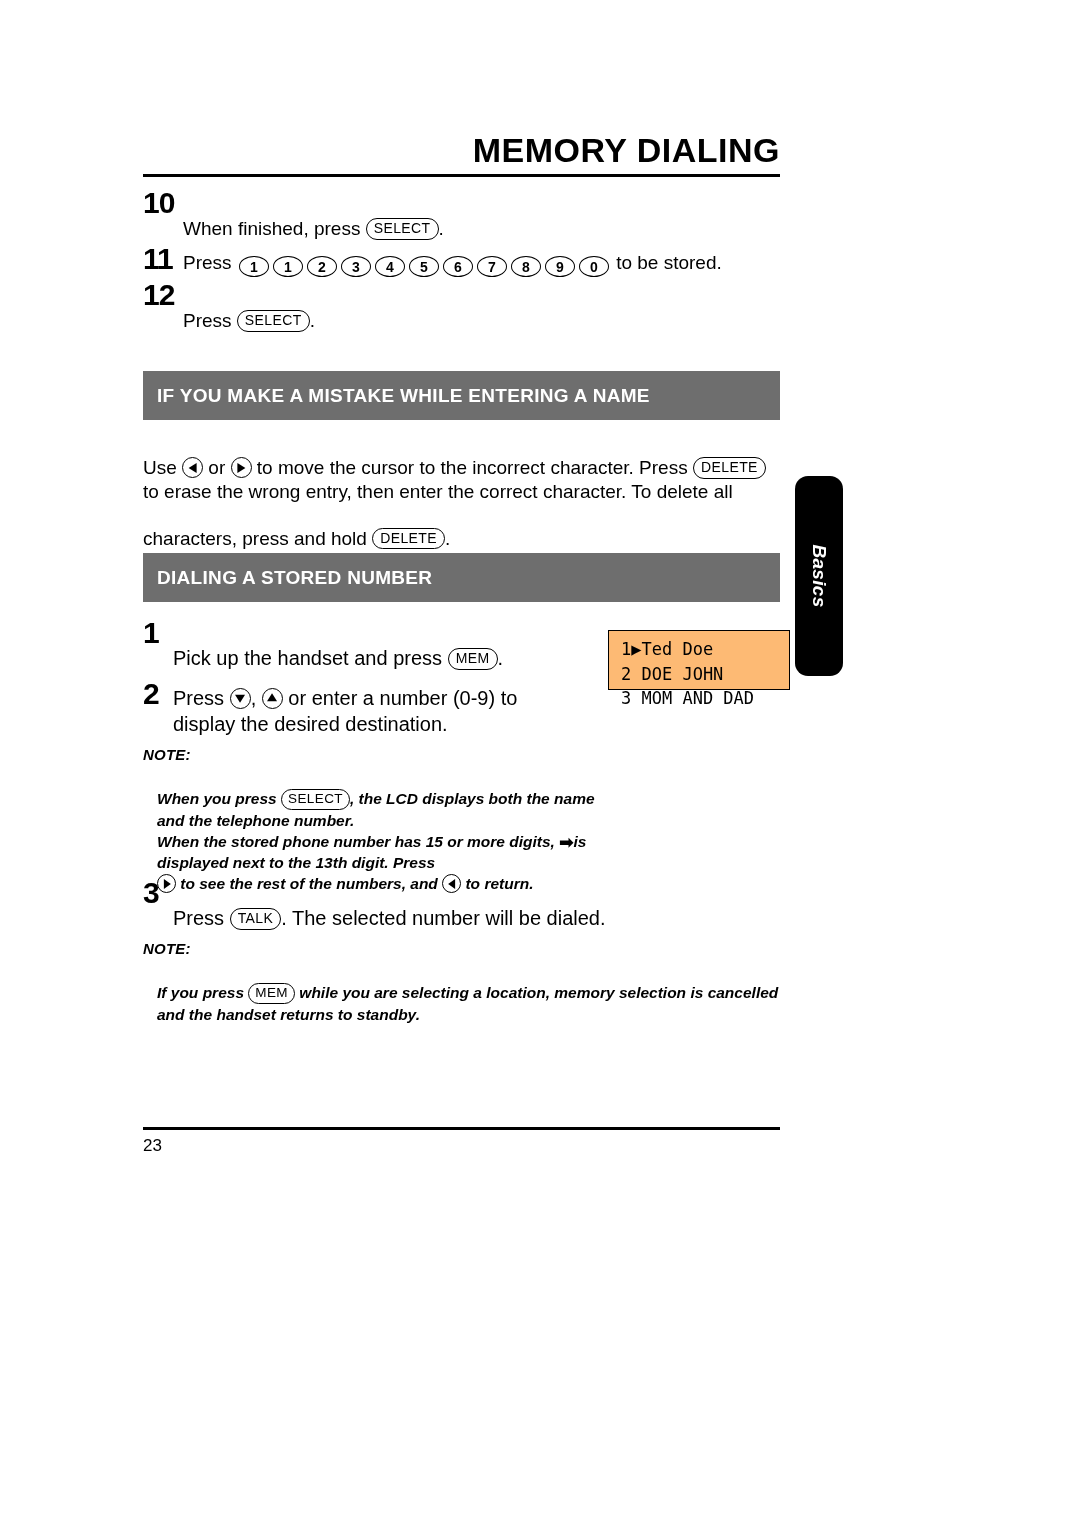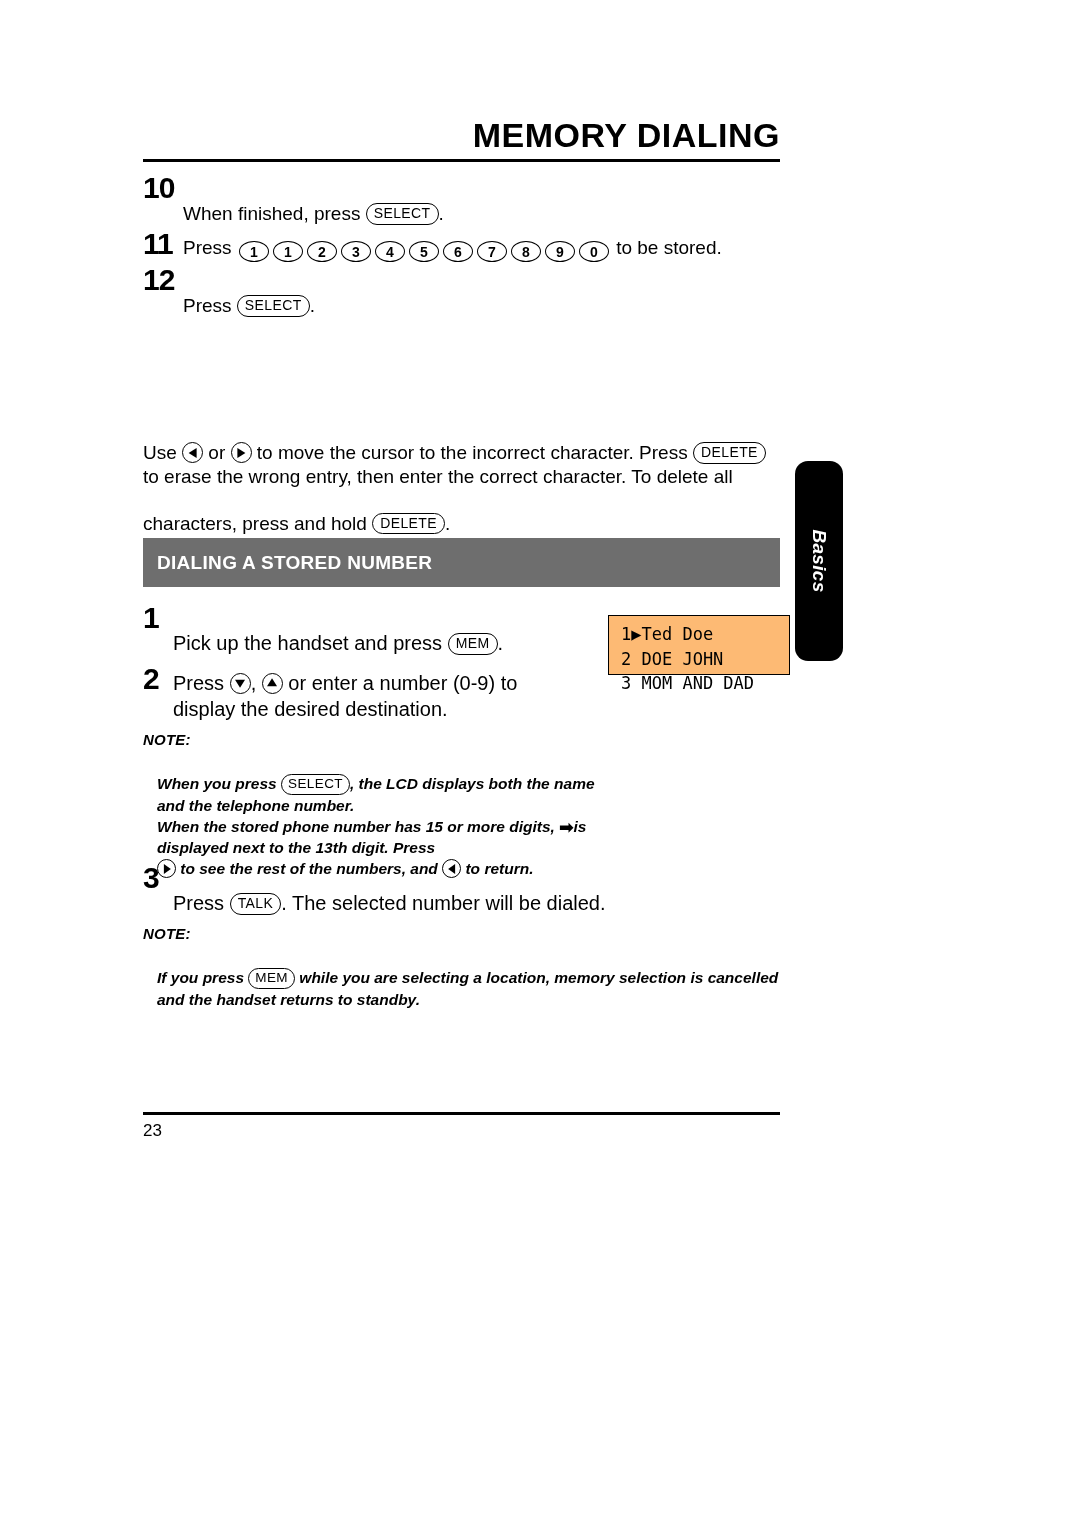--- a/index.html
+++ b/index.html
@@ -11,21 +11,21 @@
     width: 1080px;
     height: 1528px;
     position: relative;
     font-family: "Liberation Sans", sans-serif;
     color: #000000;
     overflow: hidden;
   }
 
   .page {
     position: absolute;
-    left: 0; top: 0;
+    left: 0; top: 15px;
     width: 1080px;
     height: 1312px;
   }
 
   
   .title-block {
     position: absolute;
     left: 143px;
     top: 118px;
     width: 637px;
@@ -301,20 +301,21 @@
       <div class="step-body"><span>Press </span><span class="numkey">1</span><span class="numkey">1</span><span class="numkey">2</span><span class="numkey">3</span><span class="numkey">4</span><span class="numkey">5</span><span class="numkey">6</span><span class="numkey">7</span><span class="numkey">8</span><span class="numkey">9</span><span class="numkey">0</span><span> to be stored.</span></div>
     </div>
 
     <div class="step">
       <div class="step-num">12</div>
       <div class="step-body"><span>Press </span><span class="key">SELECT</span><span>.</span></div>
     </div>
 
   </div>
 
+  <div class="section-bar" style="top:356px;">IF YOU MAKE A MISTAKE WHILE ENTERING A NAME</div>
 
   <div class="body-para" style="top:418px;"><span>Use </span><span class="arrowkey left"></span><span> or </span><span class="arrowkey right"></span><span> to move the cursor to the incorrect character. Press </span><span class="key">DELETE</span><span> to erase the wrong entry, then enter the correct character. To delete all characters, press and hold </span><span class="key">DELETE</span><span>.</span></div>
 
   <div class="section-bar" style="top:538px;">DIALING A STORED NUMBER</div>
 
   <div class="steps-top" style="top:602px; width:440px;">
     <div class="step">
       <div class="step-num single">1</div>
       <div class="step-body bigger"><span>Pick up the handset and press </span><span class="key">MEM</span><span>.</span></div>
     </div>

